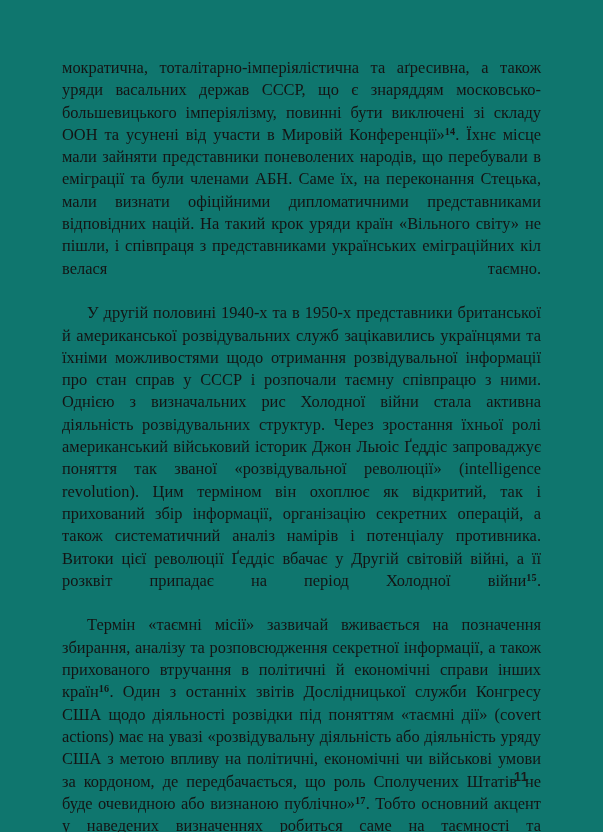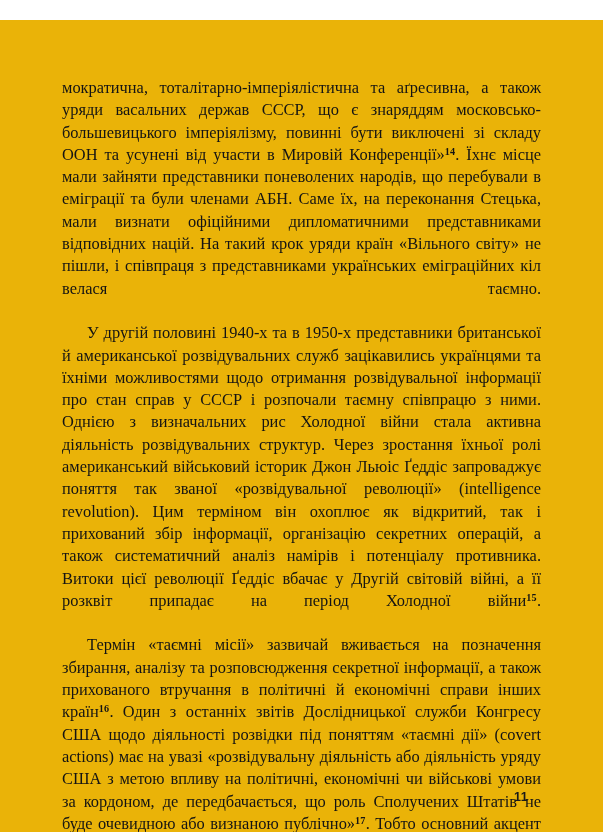--- a/index.html
+++ b/index.html
@@ -14,22 +14,21 @@
     font-family: "Liberation Serif", "DejaVu Serif", serif;
     color: #1a1a1a;
     overflow: hidden;
     position: relative;
     -webkit-font-smoothing: antialiased;
   }
 
   .page {
     position: absolute;
     inset: 0;
-    background: #eab308;
-    margin-top: 20px;
+    background: #0f766e;
   }
 
   .text-block {
     position: absolute;
     left: 62px;
     top: 57px;
     width: 479px;
   }
 
   .para {

